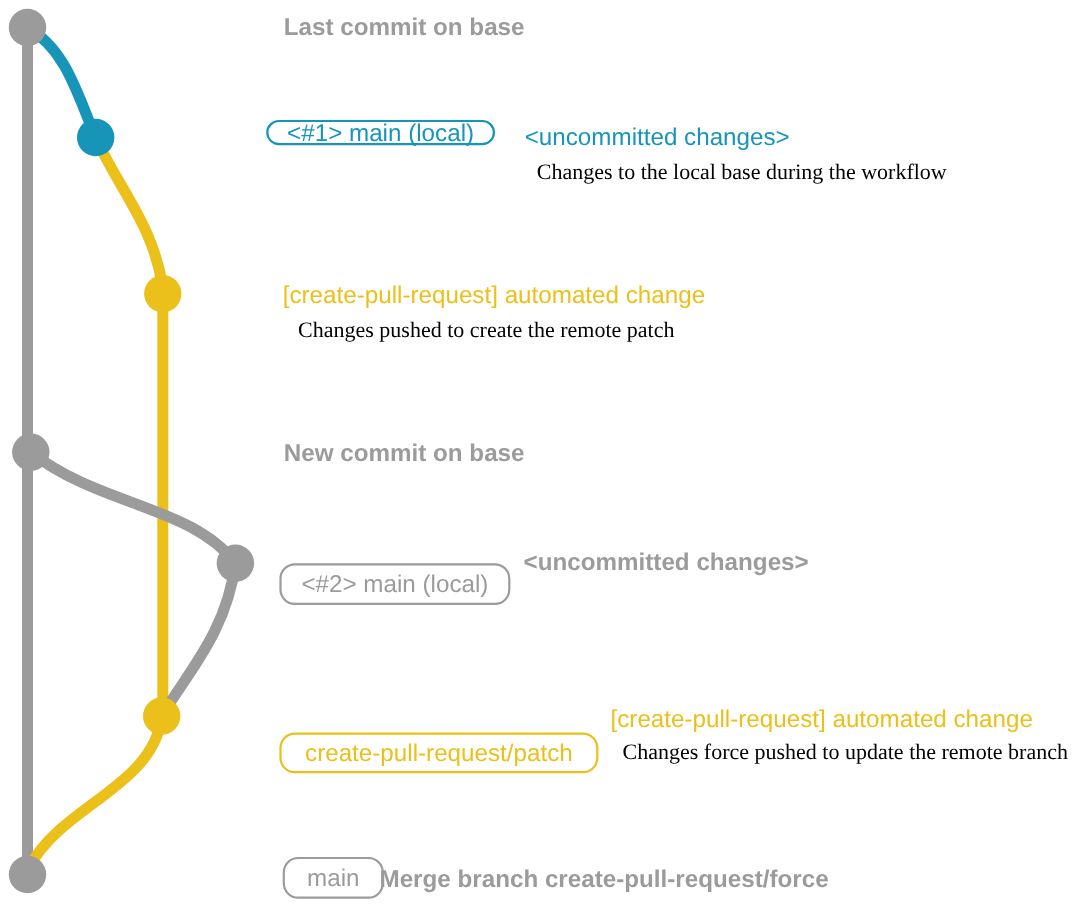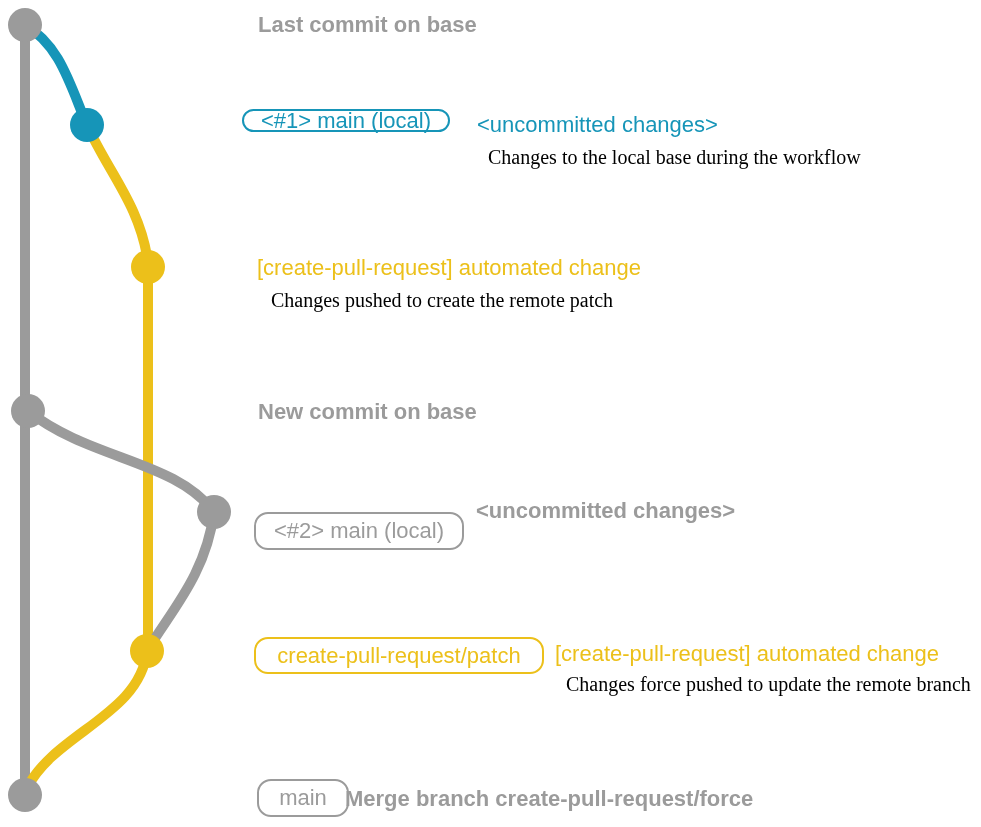--- a/index.html
+++ b/index.html
@@ -22,21 +22,21 @@
     display:flex;align-items:center;justify-content:center;
     height:35px;
     border-radius:14px;
     border:2px solid;
     font-family:"Liberation Sans", sans-serif;
     font-size:22px;
     box-sizing:border-box;
   }
   .pill.teal-pill{border-color:var(--teal);color:var(--teal);}
   .pill.gray-pill{border-color:var(--gray);color:var(--gray);}
-  .pill.yellow-pill{border-color:var(--yellow);color:var(--yellow);}
+  .pill.yellow-pill{border-color:var(--yellow);color:var(--yellow);margin-top:29px;}
 </style>
 </head>
 <body>
 
 <div id="stage">
 
   <svg id="graph-svg" width="981" height="827" viewBox="0 0 981 827">
 
     <line x1="25" y1="25" x2="25" y2="795" stroke-width="10" stroke="#9b9b9b"></line>
 

